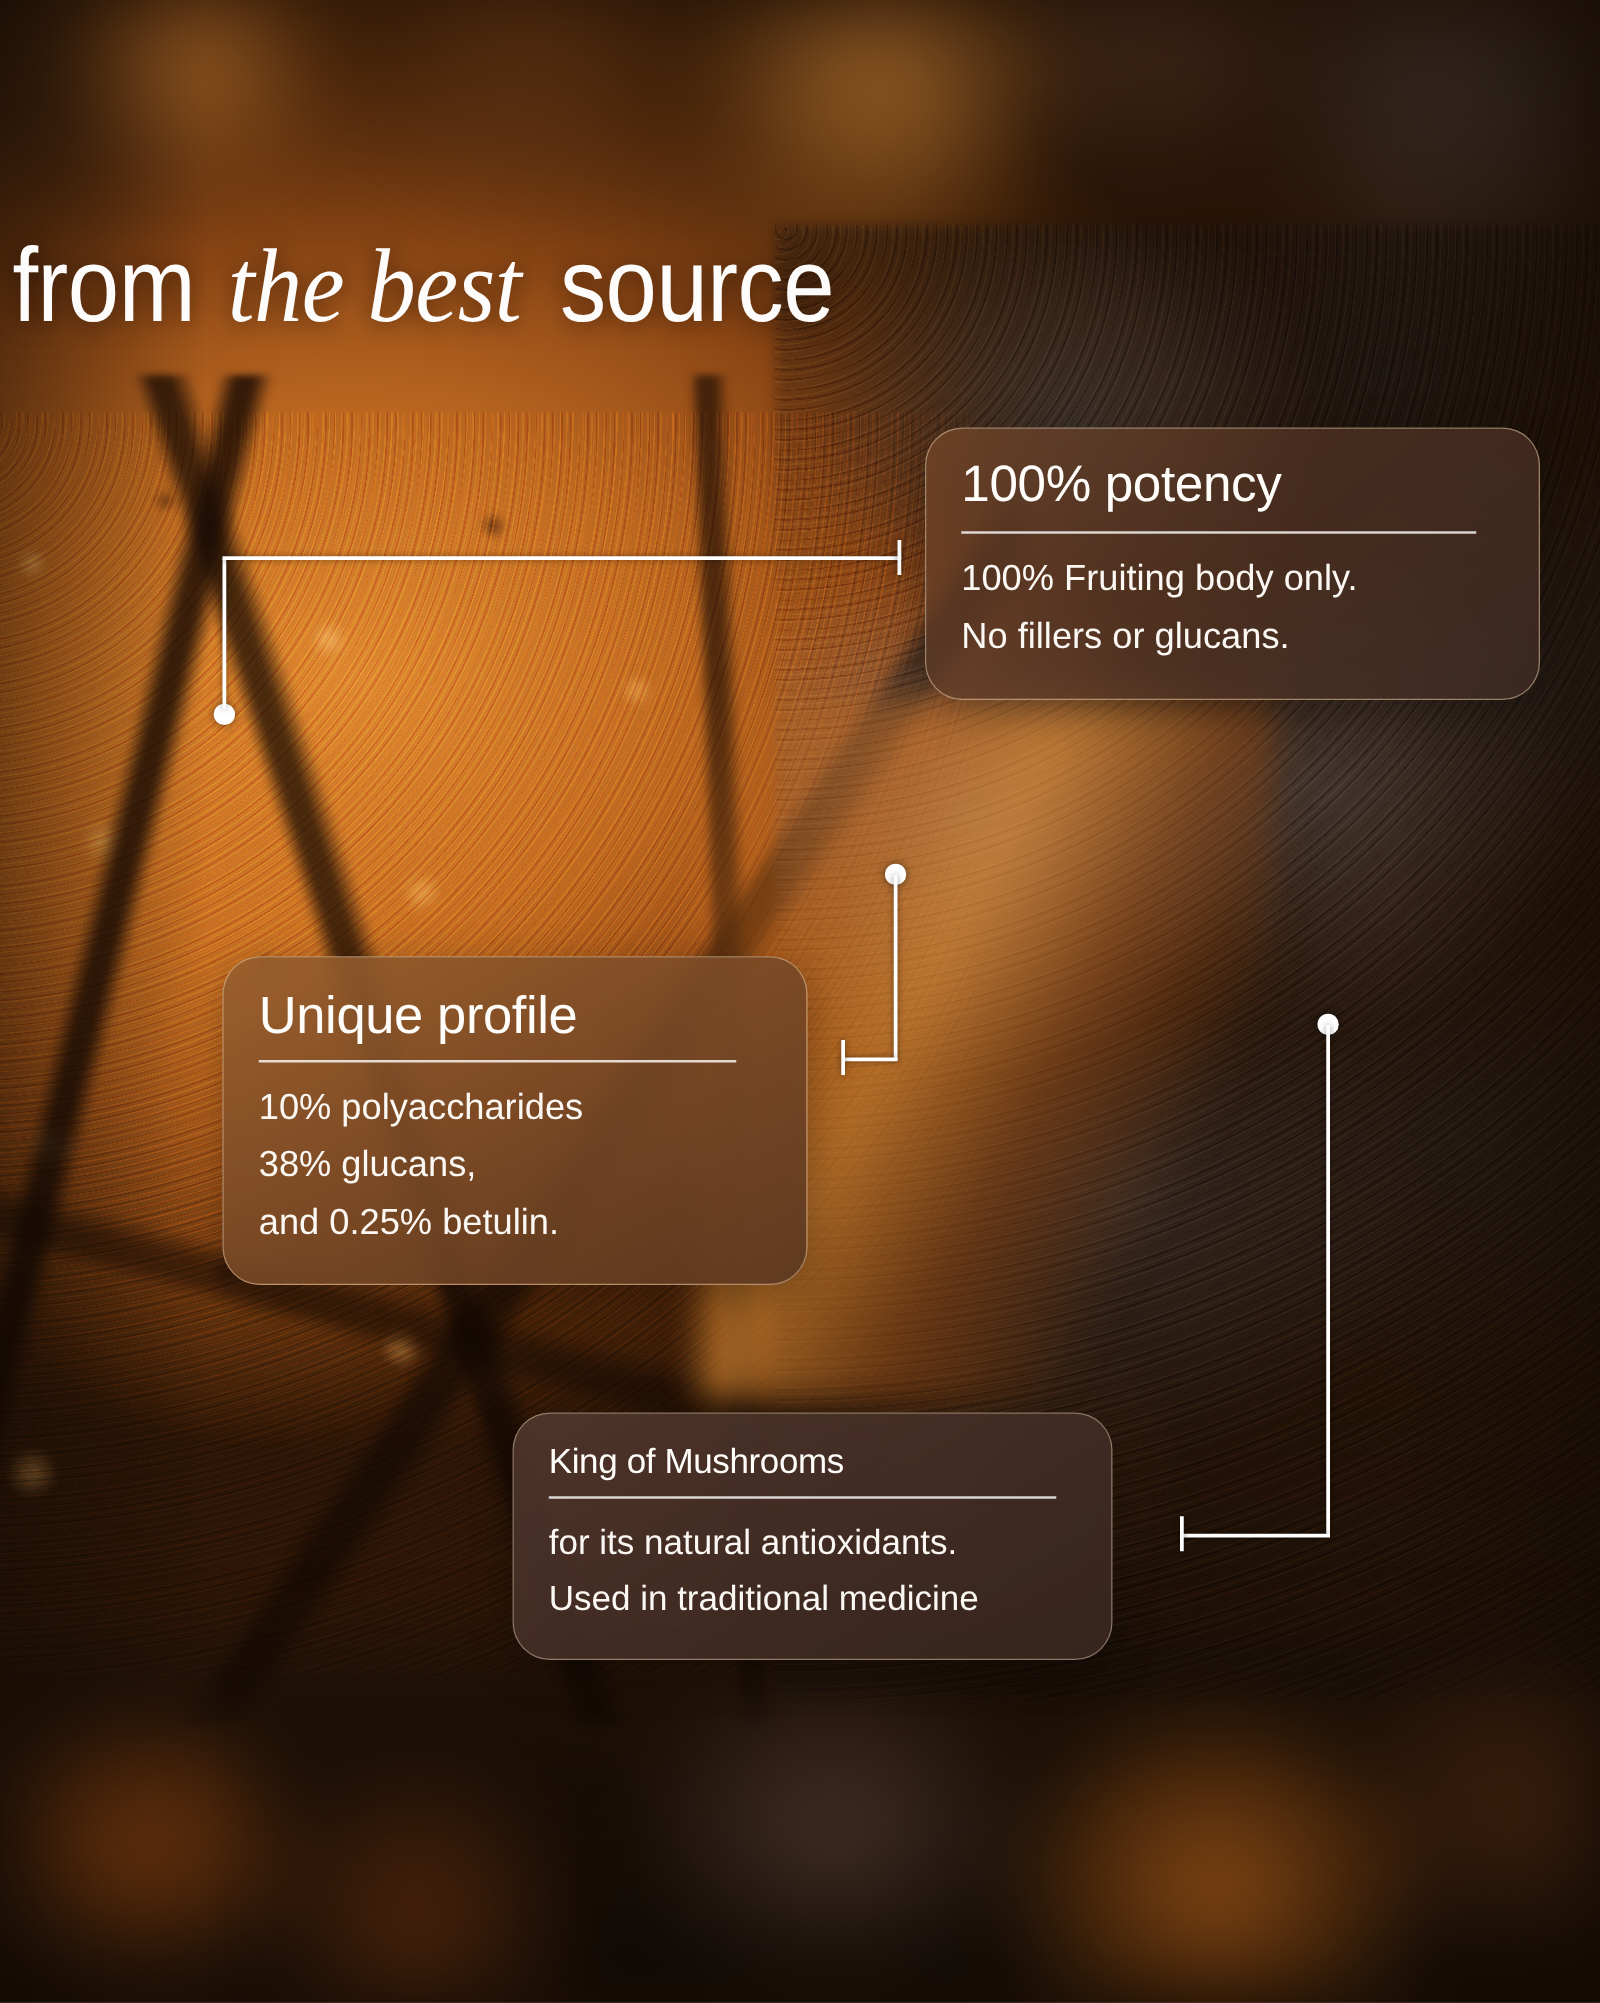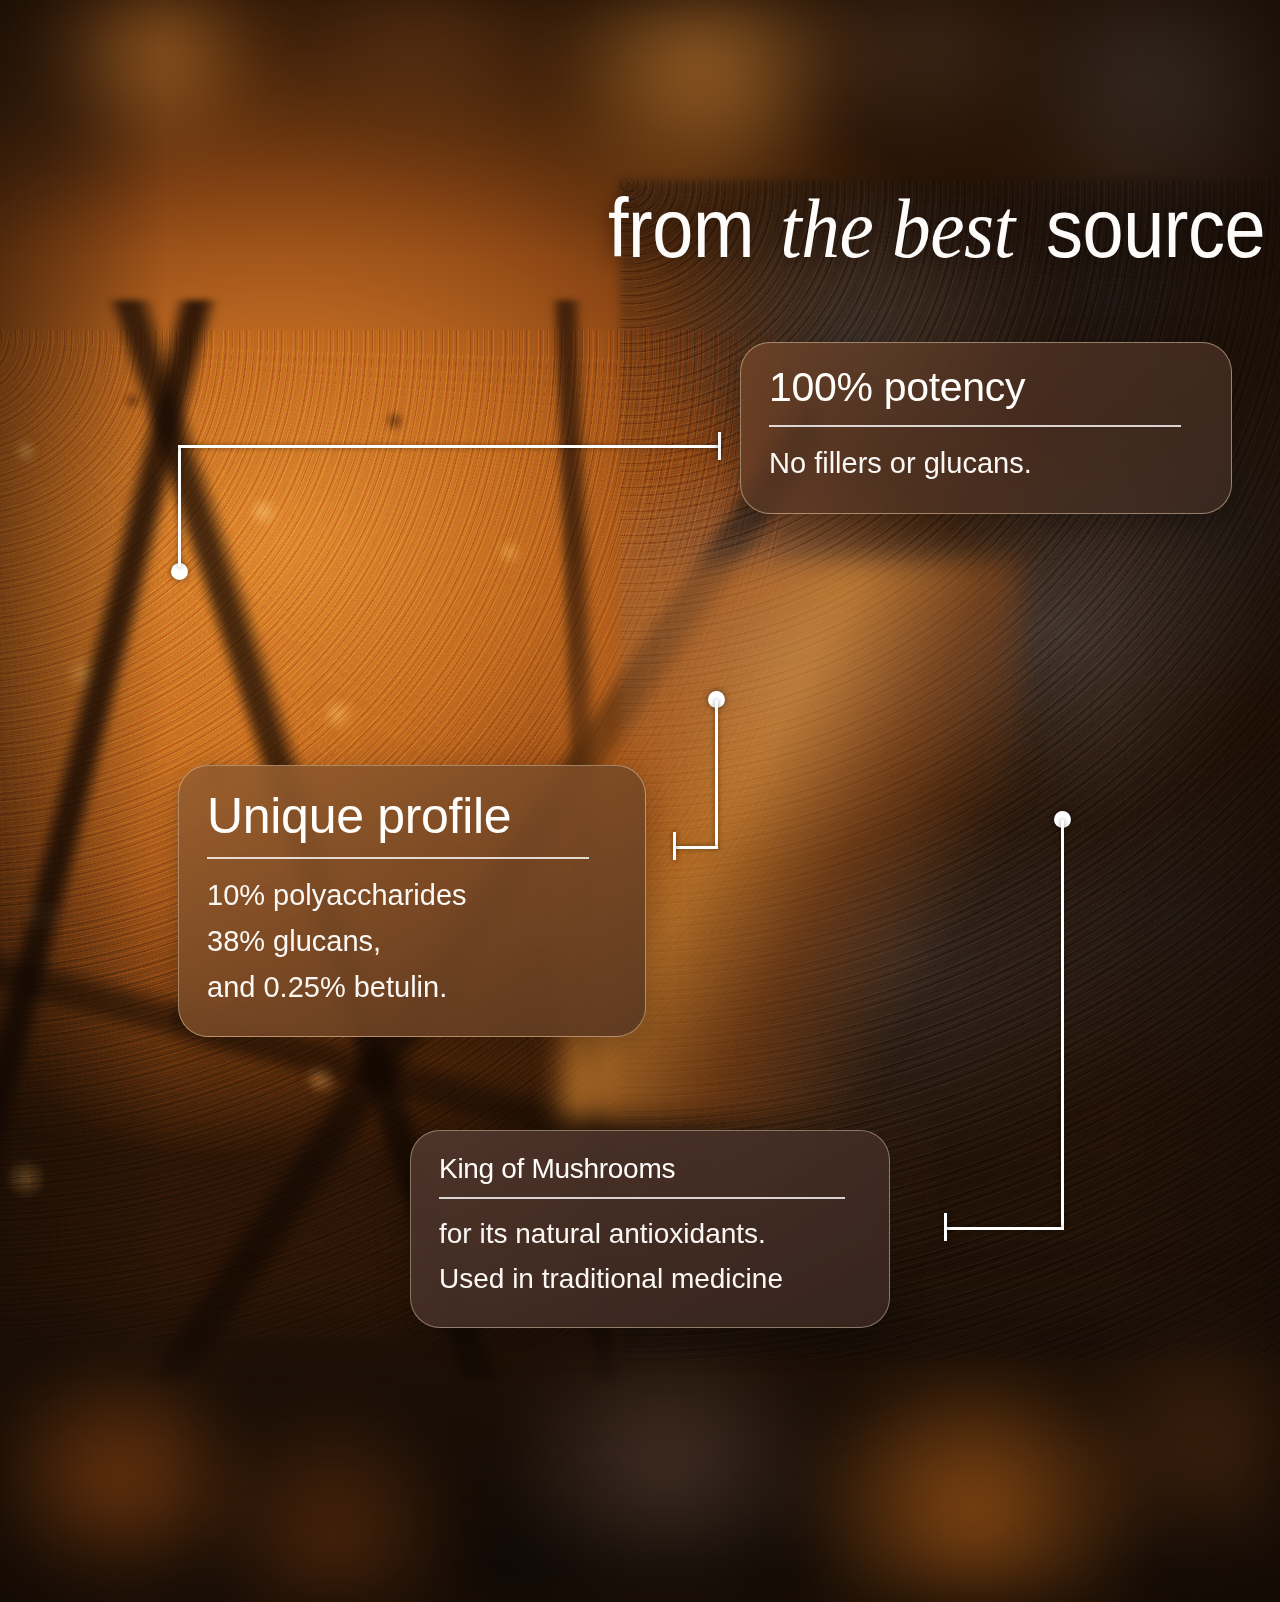--- a/index.html
+++ b/index.html
@@ -140,21 +140,21 @@
     background:
       linear-gradient(90deg, rgba(12,7,3,.42) 0%, rgba(12,7,3,0) 13%, rgba(12,7,3,0) 87%, rgba(12,7,3,.40) 100%),
       linear-gradient(180deg, rgba(14,8,4,.30) 0%, rgba(14,8,4,0) 16%, rgba(14,8,4,0) 80%, rgba(10,6,3,.45) 100%);
   }
 
   
   .headline {
     position:absolute;
     left:0; right:0;
     top:186px;
-    text-align:right;
+    text-align:left;
     color:#fdfcfa;
     font-size:84px;
     line-height:1.0;
     font-weight:300;
     letter-spacing:-0.5px;
     white-space:nowrap;
     text-shadow: 0 2px 18px rgba(20,10,4,.55);
   }
   .headline .hl-word { font-family:"Liberation Sans", sans-serif; font-weight:300; transform:scaleX(.88); display:inline-block; }
   .headline .hl-em {
@@ -214,21 +214,21 @@
   }
   #card-potency .card-rule { margin-right:22px; }
 
   
   #card-profile {
     left:178px; top:765px; width:468px;
     background:
       linear-gradient(152deg, rgba(150,94,46,.90) 0%, rgba(122,74,38,.92) 45%, rgba(92,56,32,.94) 100%);
     border:1.6px solid rgba(255,232,198,.42);
   }
-  #card-profile .card-title { font-size:50px; }
+  #card-profile .card-title { font-size:42px; }
   #card-profile .card-rule { margin:13px 28px 14px 0; }
 
   
   #card-king {
     left:410px; top:1130px; width:480px;
     background:
       linear-gradient(150deg, rgba(84,58,48,.86) 0%, rgba(68,46,38,.90) 48%, rgba(56,38,32,.92) 100%);
     border:1.6px solid rgba(255,234,206,.40);
   }
   #card-king .card-title { font-size:28px; }
@@ -271,20 +271,21 @@
     <div class="dot" style="left:1054px; top:811px;"></div>
     <div class="ln v" style="left:1061px; top:820px; height:409px;"></div>
     <div class="ln h" style="left:945px; top:1227px; width:119px;"></div>
     <div class="ln v" style="left:944px; top:1213px; height:28px;"></div>
   </div>
 
   <div class="card" id="card-potency">
     <div class="card-title">100% potency</div>
     <div class="card-rule"></div>
     <div class="card-body">
+      <div class="bline">100% Fruiting body only.</div>
       <div class="bline">No fillers or glucans.</div>
     </div>
   </div>
 
   <div class="card" id="card-profile">
     <div class="card-title">Unique profile</div>
     <div class="card-rule"></div>
     <div class="card-body">
       <div class="bline">10% polyaccharides</div>
       <div class="bline">38% glucans,</div>

